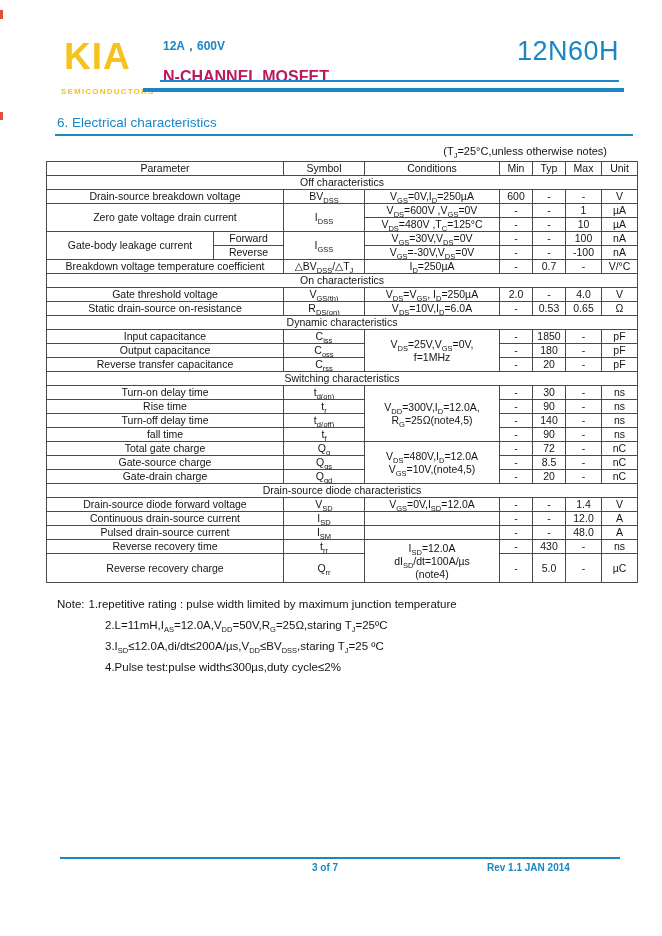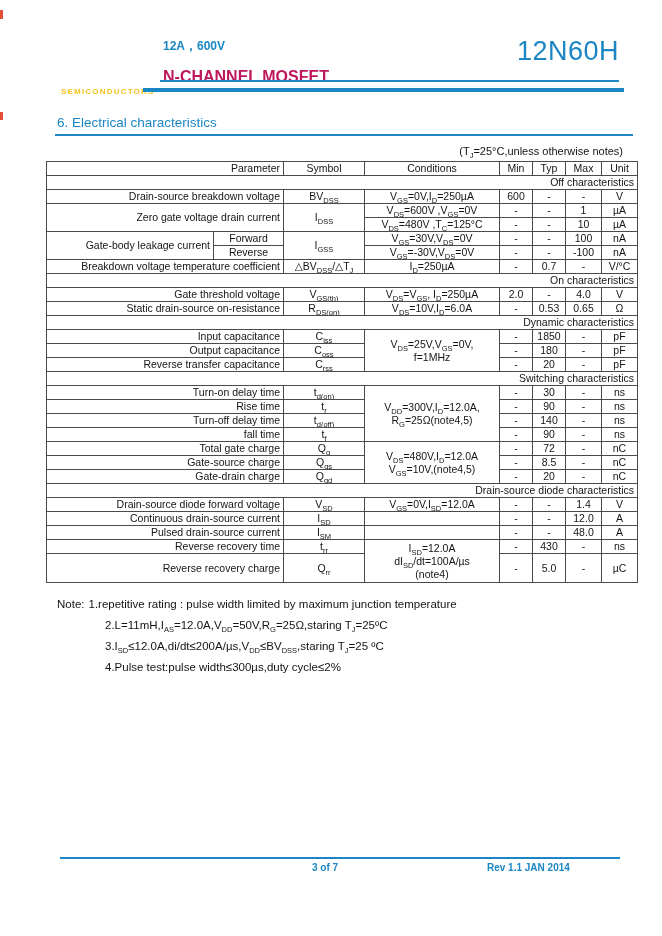--- a/index.html
+++ b/index.html
@@ -19,28 +19,28 @@
   .hline-thin{position:absolute;left:160px;top:80px;width:459px;height:2px;background:#1a86c3;}
   .hline-thick{position:absolute;left:143px;top:88px;width:481px;height:4px;background:#1a86c3;}
   
   .artifact{position:absolute;background:#e14f38;}
   .a1{left:0;top:10px;width:3px;height:9px;}
   .a2{left:0;top:112px;width:3px;height:8px;}
   
   .section-title{position:absolute;left:57px;top:115px;font-size:13.5px;color:#1a86c3;}
   .title-underline{position:absolute;left:55px;top:134px;width:578px;height:2px;background:#1a86c3;}
   
-  .cond-note{position:absolute;right:39px;top:145px;font-size:11px;color:#141414;}
+  .cond-note{position:absolute;right:55px;top:145px;font-size:11px;color:#141414;}
   
   .tbl-wrap{position:absolute;left:46px;top:161px;}
   table{border-collapse:collapse;table-layout:fixed;width:591px;font-size:10.5px;color:#141414;}
   td{border:1px solid #4a4a4a;padding:0 3px;height:13px;line-height:13px;
      white-space:nowrap;overflow:hidden;vertical-align:middle;}
   td.c{text-align:center;padding:0 1px;}
-  td.l{text-align:right;}
+  td.l{text-align:center;}
   tr.tall td{height:28px;}
   sub{font-size:7.5px;line-height:0;}
   
   .notes{position:absolute;left:57px;top:594px;font-size:11.5px;color:#141414;}
   .note-line{height:21px;line-height:21px;white-space:nowrap;}
   .note-line.indent{margin-left:48px;}
   .note-label{margin-right:4px;}
   
   .footer-line{position:absolute;left:60px;top:857px;width:560px;height:2px;background:#1a86c3;}
   .footer-page{position:absolute;left:290px;top:862px;width:70px;text-align:center;
@@ -48,20 +48,21 @@
   .footer-rev{position:absolute;left:487px;top:862px;font-size:10px;font-weight:bold;color:#1a86c3;text-align:right;}
 </style>
 </head>
 <body>
 
 <div class="page">
 
   <div class="artifact a1"></div>
   <div class="artifact a2"></div>
 
+  <div class="logo">KIA</div>
   <div class="logo-sub">SEMICONDUCTORS</div>
   <div class="rating">12A，600V</div>
   <div class="device-type">N-CHANNEL MOSFET</div>
   <div class="part-number">12N60H</div>
   <div class="hline-thin"></div>
   <div class="hline-thick"></div>
 
   <div class="section-title">6. Electrical characteristics</div>
   <div class="title-underline"></div>
 

